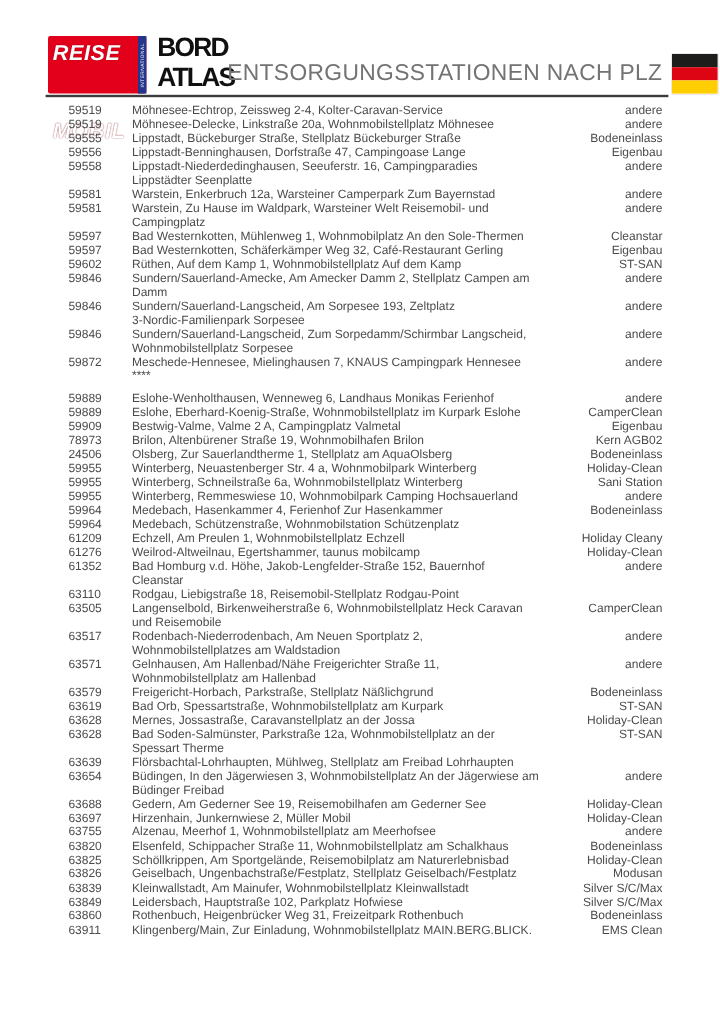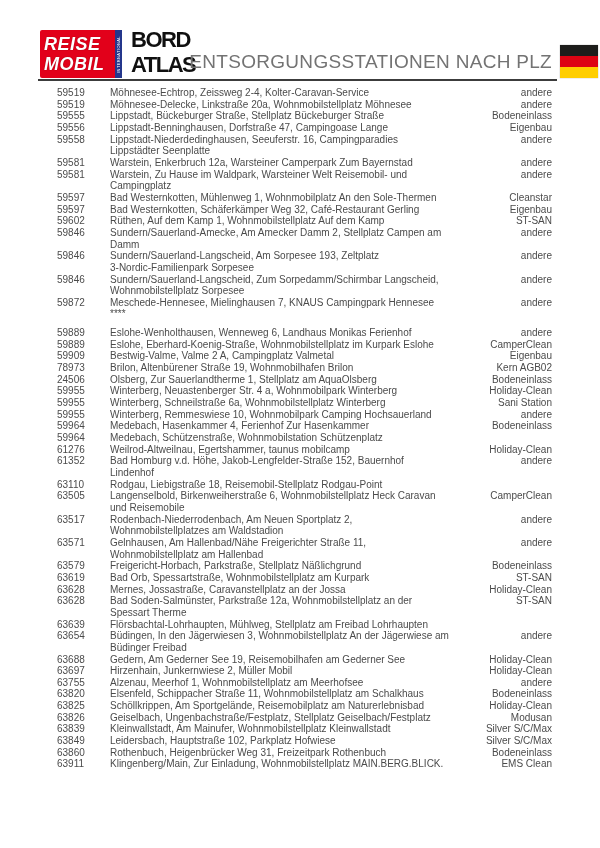--- a/index.html
+++ b/index.html
@@ -14,20 +14,21 @@
   .logo-reisemobil{
     position:absolute;left:40px;top:30px;width:82px;height:48px;
     background:#e2001a;border-radius:2px;
     display:flex;flex-direction:column;justify-content:center;
     padding-left:4px;box-sizing:border-box;
   }
   .logo-reisemobil .word{
     color:#ffffff;font-style:italic;font-weight:bold;
     font-size:18px;line-height:20px;letter-spacing:0.5px;
     text-shadow:0 0 1px #7a0010;
+    margin-top:45px;
   }
   .logo-strip{
     position:absolute;right:0;top:0;bottom:0;width:7px;
     background:#24368c;display:flex;align-items:center;justify-content:center;
     overflow:hidden;
   }
   .logo-strip span{
     color:#ffffff;font-size:4px;letter-spacing:0.4px;
     writing-mode:vertical-rl;transform:rotate(180deg);white-space:nowrap;
   }
@@ -243,31 +244,36 @@
     <div class="cell-name">Medebach, Hasenkammer 4, Ferienhof Zur Hasenkammer</div>
     <div class="cell-type">Bodeneinlass</div>
   </div>
 
   <div class="row">
     <div class="cell-plz">59964</div>
     <div class="cell-name">Medebach, Schützenstraße, Wohnmobilstation Schützenplatz</div>
     <div class="cell-type"></div>
   </div>
 
+  <div class="row">
+    <div class="cell-plz">61209</div>
+    <div class="cell-name">Echzell, Am Preulen 1, Wohnmobilstellplatz Echzell</div>
+    <div class="cell-type">Holiday Cleany</div>
+  </div>
 
   <div class="row">
     <div class="cell-plz">61276</div>
     <div class="cell-name">Weilrod-Altweilnau, Egertshammer, taunus mobilcamp</div>
     <div class="cell-type">Holiday-Clean</div>
   </div>
 
   <div class="row">
     <div class="cell-plz">61352</div>
     <div class="cell-name">Bad Homburg v.d. Höhe, Jakob-Lengfelder-Straße 152, Bauernhof
-Lindenhof</div>
+Cleanstar</div>
     <div class="cell-type">andere</div>
   </div>
 
   <div class="row">
     <div class="cell-plz">63110</div>
     <div class="cell-name">Rodgau, Liebigstraße 18, Reisemobil-Stellplatz Rodgau-Point</div>
     <div class="cell-type"></div>
   </div>
 
   <div class="row">

